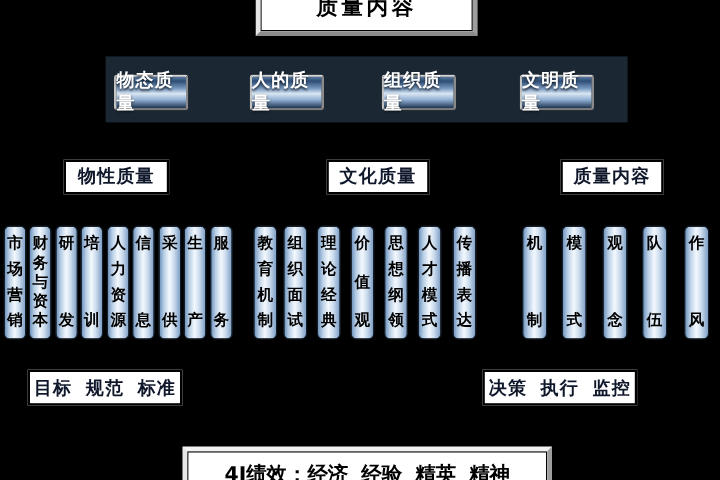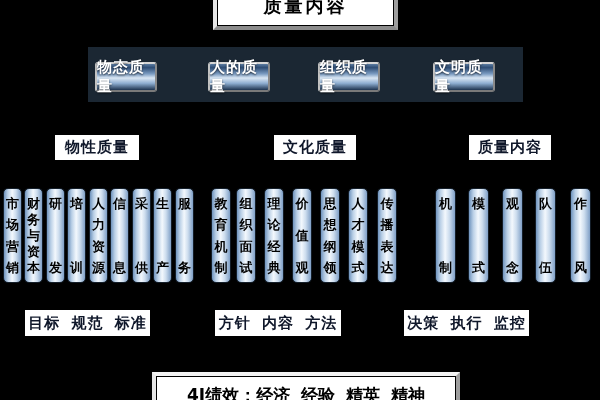--- a/index.html
+++ b/index.html
@@ -183,23 +183,20 @@
       <span>伍</span>
     </div>
   <div class="pill vtext" style="left:570px;width:21px">
       <span>作</span>
       <span>风</span>
     </div>
 
   <div class="label-box footer-label" style="left:23px;width:129px">
       <span>目标 规范 标准</span>
     </div>
-  <div class="label-box footer-label" style="left:213px;width:130px">
-      <span>方针 内容 方法</span>
-    </div>
   <div class="label-box footer-label" style="left:402px;width:129px">
       <span>决策 执行 监控</span>
     </div>
 
   <div class="bevel-box" id="footer-box">
     <span>4J绩效：经济 经验 精英 精神</span>
   </div>
 
 </div>
 

